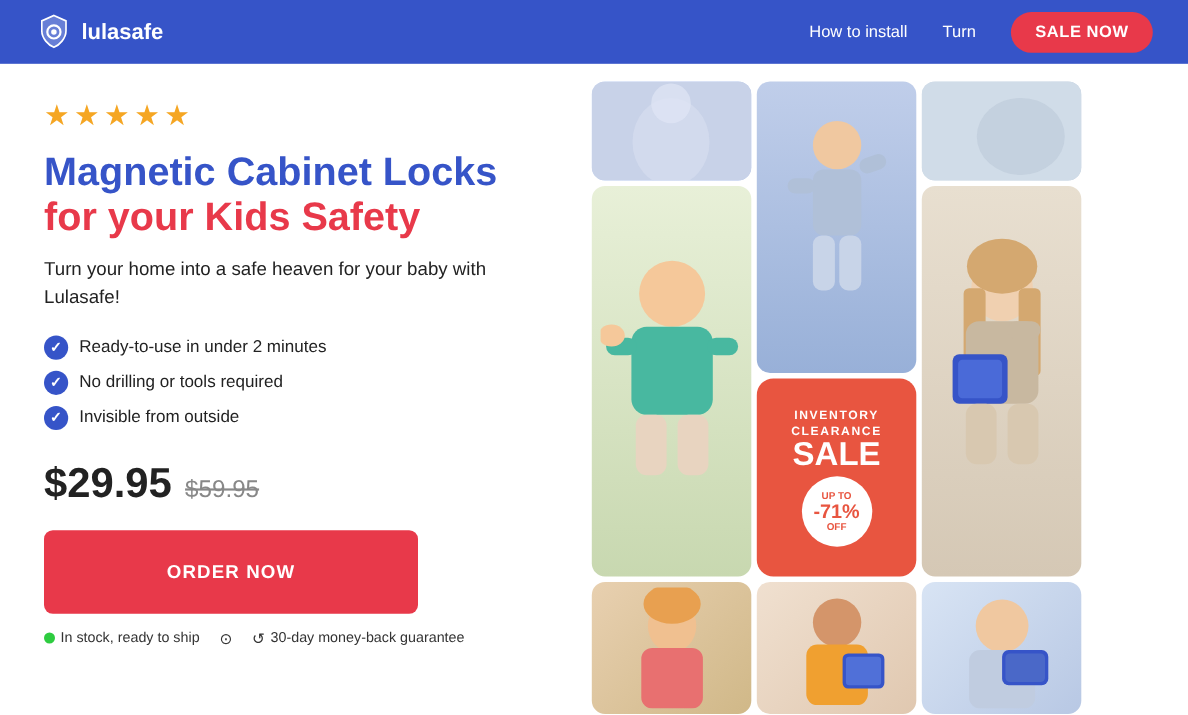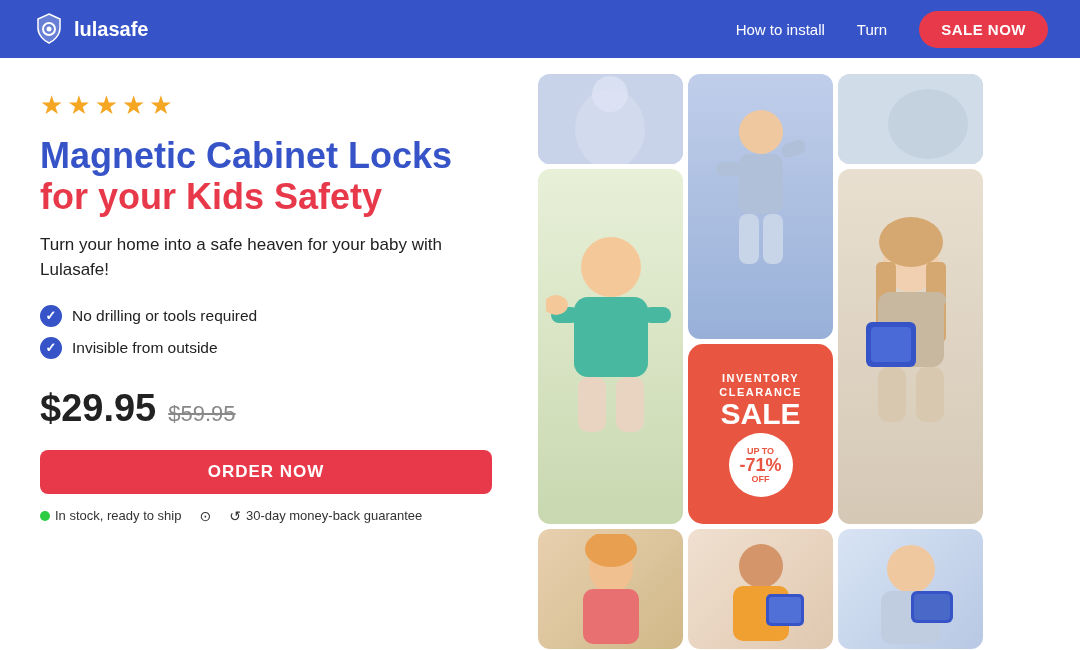--- a/index.html
+++ b/index.html
@@ -135,25 +135,25 @@
     .price-old {
       font-size: 22px;
       color: #888;
       text-decoration: line-through;
     }
     .order-btn {
       background: #e8394a;
       color: #fff;
       border: none;
       border-radius: 8px;
-      padding: 12px 0;
+      padding: 28px 0;
       font-size: 17px;
       font-weight: 700;
       cursor: pointer;
-      width: 452px;
+      width: 340px;
       letter-spacing: 1px;
       margin-bottom: 14px;
     }
     .trust-badges {
       display: flex;
       align-items: center;
       gap: 18px;
       font-size: 13px;
       color: #333;
     }
@@ -268,20 +268,24 @@
     <h1 class="headline">
       <span class="headline-blue">Magnetic Cabinet Locks</span><br>
       <span class="headline-red">for your Kids Safety</span>
     </h1>
 
     <p class="subtitle">Turn your home into a safe heaven for your baby with Lulasafe!</p>
 
     <div class="features">
       <div class="feature-item">
         <div class="check-circle"></div>
+        <span>Ready-to-use in under 2 minutes</span>
+      </div>
+      <div class="feature-item">
+        <div class="check-circle"></div>
         <span>No drilling or tools required</span>
       </div>
       <div class="feature-item">
         <div class="check-circle"></div>
         <span>Invisible from outside</span>
       </div>
     </div>
 
     <div class="price-row">
       <span class="price-current">$29.95</span>

